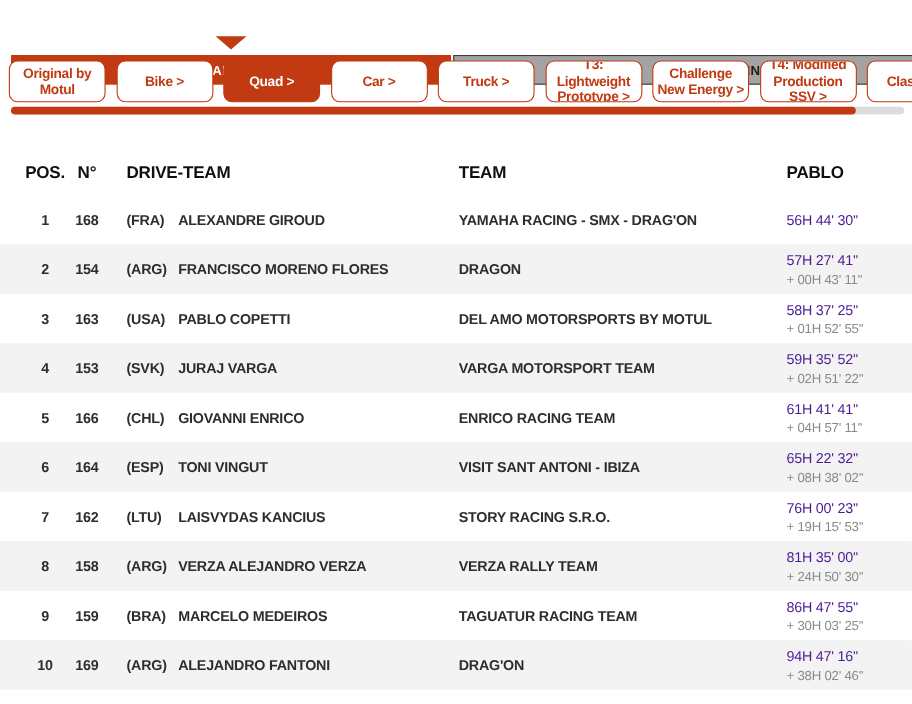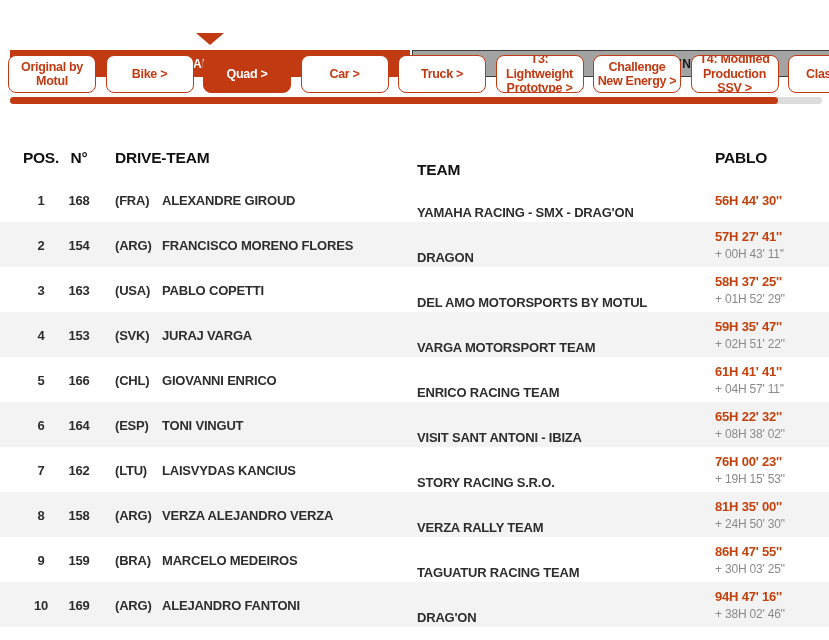--- a/index.html
+++ b/index.html
@@ -59,24 +59,24 @@
   .row   { position:relative; height:45px; }
   .row:nth-child(even) { background:var(--stripe); }
   .cell {
     position:absolute; top:50%; transform:translateY(-50%);
     font-weight:bold; font-size:13px; color:#2d2d2d; letter-spacing:-0.2px;
     white-space:nowrap;
   }
   .c-pos    { left:20px;  width:42px; text-align:center; }
   .c-num    { left:58px;  width:42px; text-align:center; }
   .c-driver { left:115px; width:295px; }
-  .c-team   { left:417px; width:290px;margin-top:12px; }
+  .c-team   { left:417px; width:290px; }
   .c-time   { left:715px; width:112px; }
   .country  { display:inline-block; width:47px; }
-  .time-main { font-size:13px; font-weight:bold; color:#c2410c; }
+  .time-main { font-size:13px; font-weight:normal; color:#4c1d95; }
   .time-gap  { font-size:12px; font-weight:normal; color:#8a8a8a; margin-top:3px; letter-spacing:-0.2px; }
   .time-gap:empty { display:none; }
 </style>
 </head>
 <body>
 
 <div class="tab tab-general">GENERAL RANKING</div>
 <div class="tab tab-stage">STAGE RANKING</div>
 <div class="tab-pointer"></div>
 
@@ -144,33 +144,33 @@
 
     <div class="row">
       <div class="cell c-pos">3</div>
       <div class="cell c-num">163</div>
       <div class="cell c-driver">
         <span class="country">(USA)</span><span>PABLO COPETTI</span>
       </div>
       <div class="cell c-team">DEL AMO MOTORSPORTS BY MOTUL</div>
       <div class="cell c-time">
         <div class="time-main">58H 37' 25''</div>
-        <div class="time-gap">+ 01H 52' 29''</div>
+        <div class="time-gap">+ 01H 52' 55''</div>
       </div>
     </div>
 
     <div class="row">
       <div class="cell c-pos">4</div>
       <div class="cell c-num">153</div>
       <div class="cell c-driver">
         <span class="country">(SVK)</span><span>JURAJ VARGA</span>
       </div>
       <div class="cell c-team">VARGA MOTORSPORT TEAM</div>
       <div class="cell c-time">
-        <div class="time-main">59H 35' 47''</div>
+        <div class="time-main">59H 35' 52''</div>
         <div class="time-gap">+ 02H 51' 22''</div>
       </div>
     </div>
 
     <div class="row">
       <div class="cell c-pos">5</div>
       <div class="cell c-num">166</div>
       <div class="cell c-driver">
         <span class="country">(CHL)</span><span>GIOVANNI ENRICO</span>
       </div>

